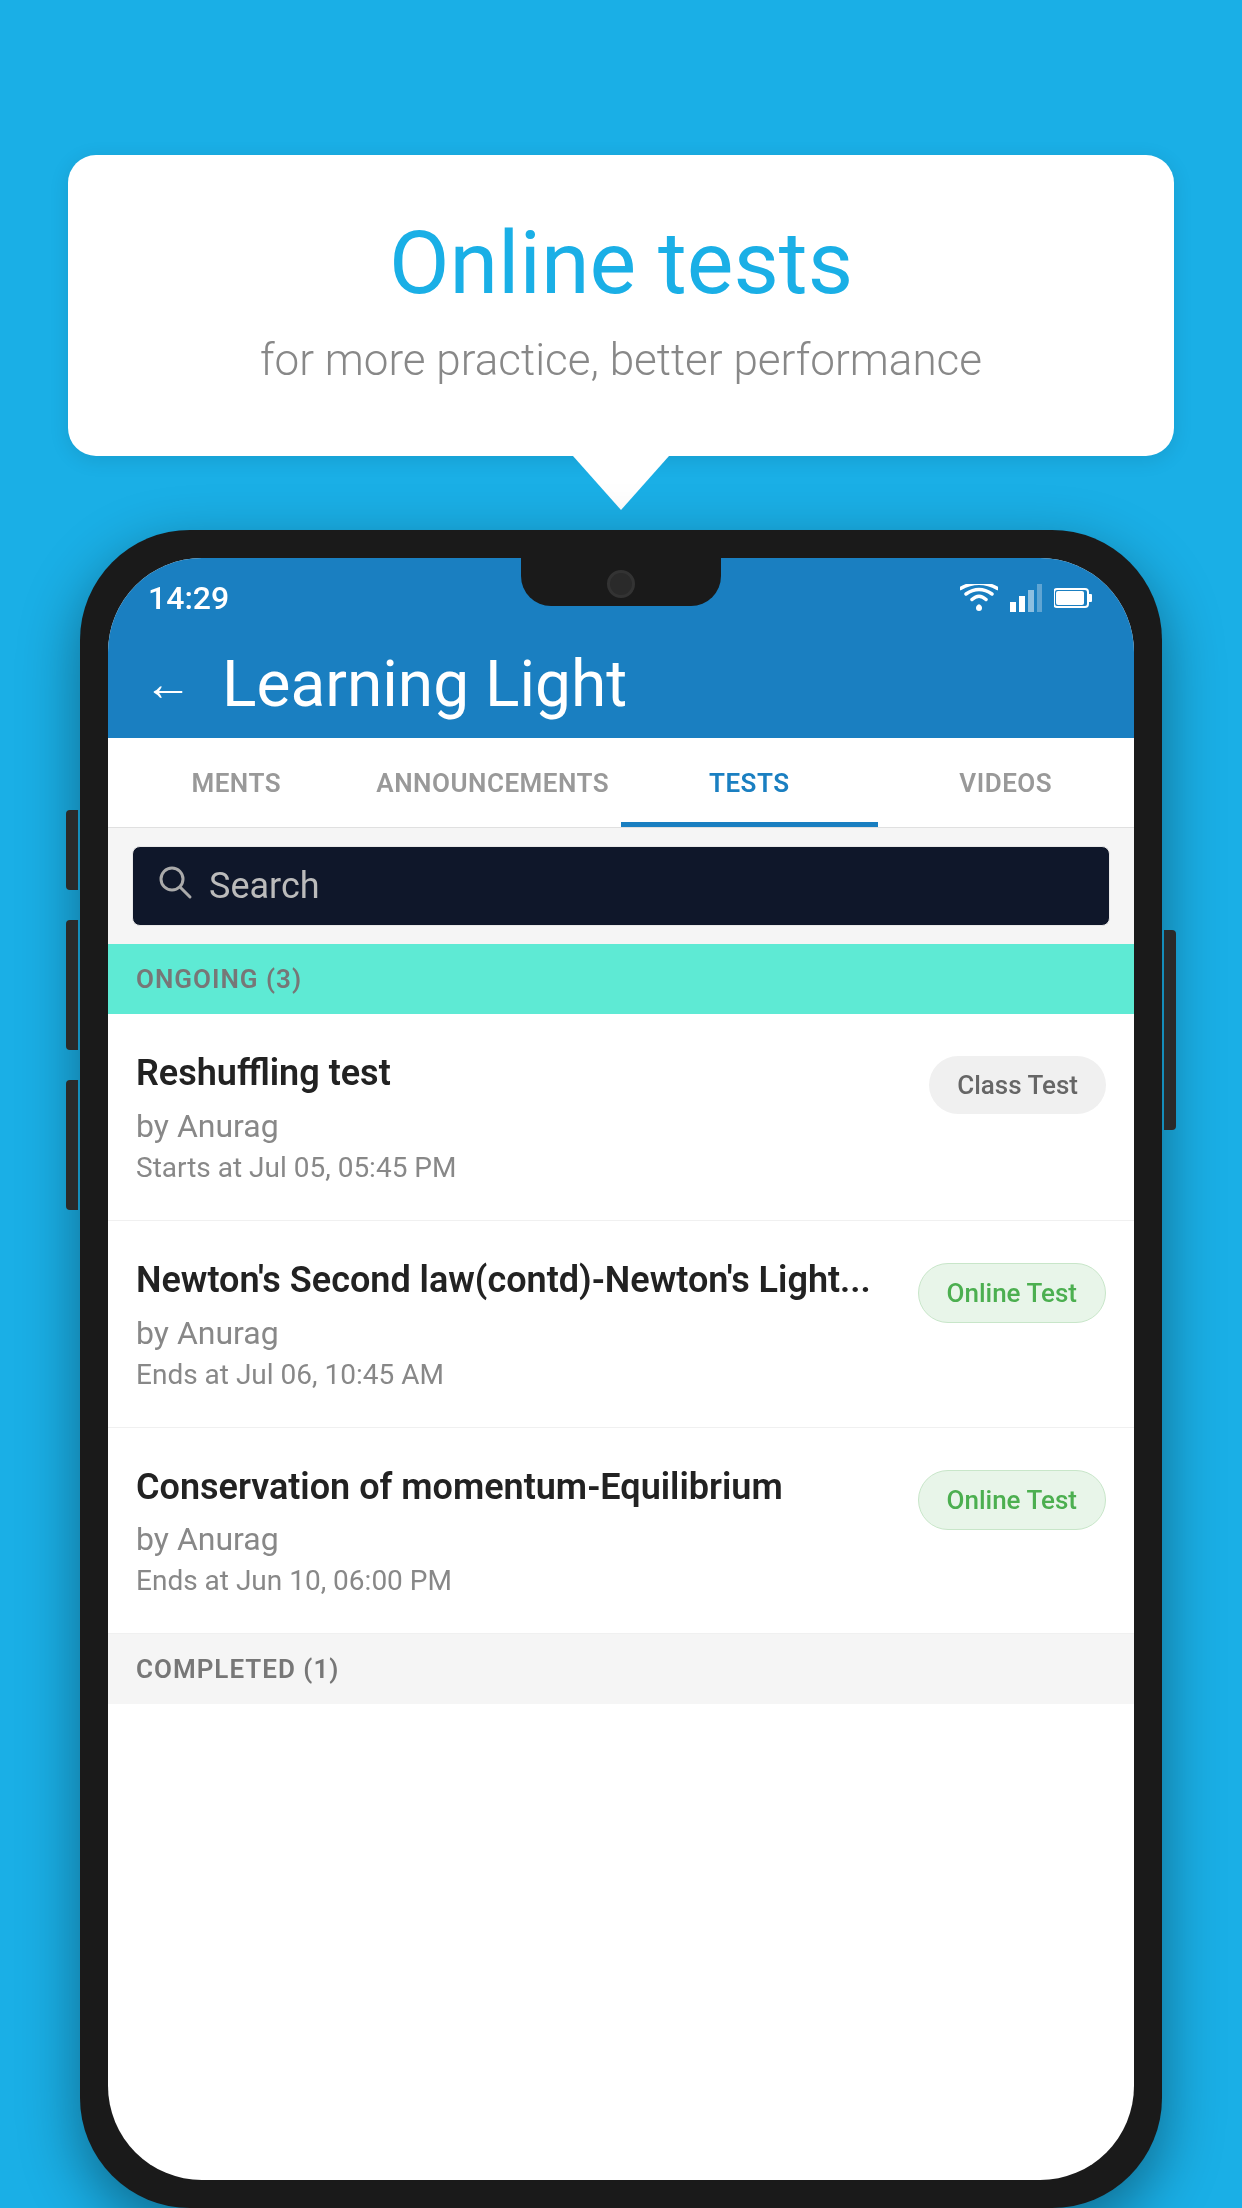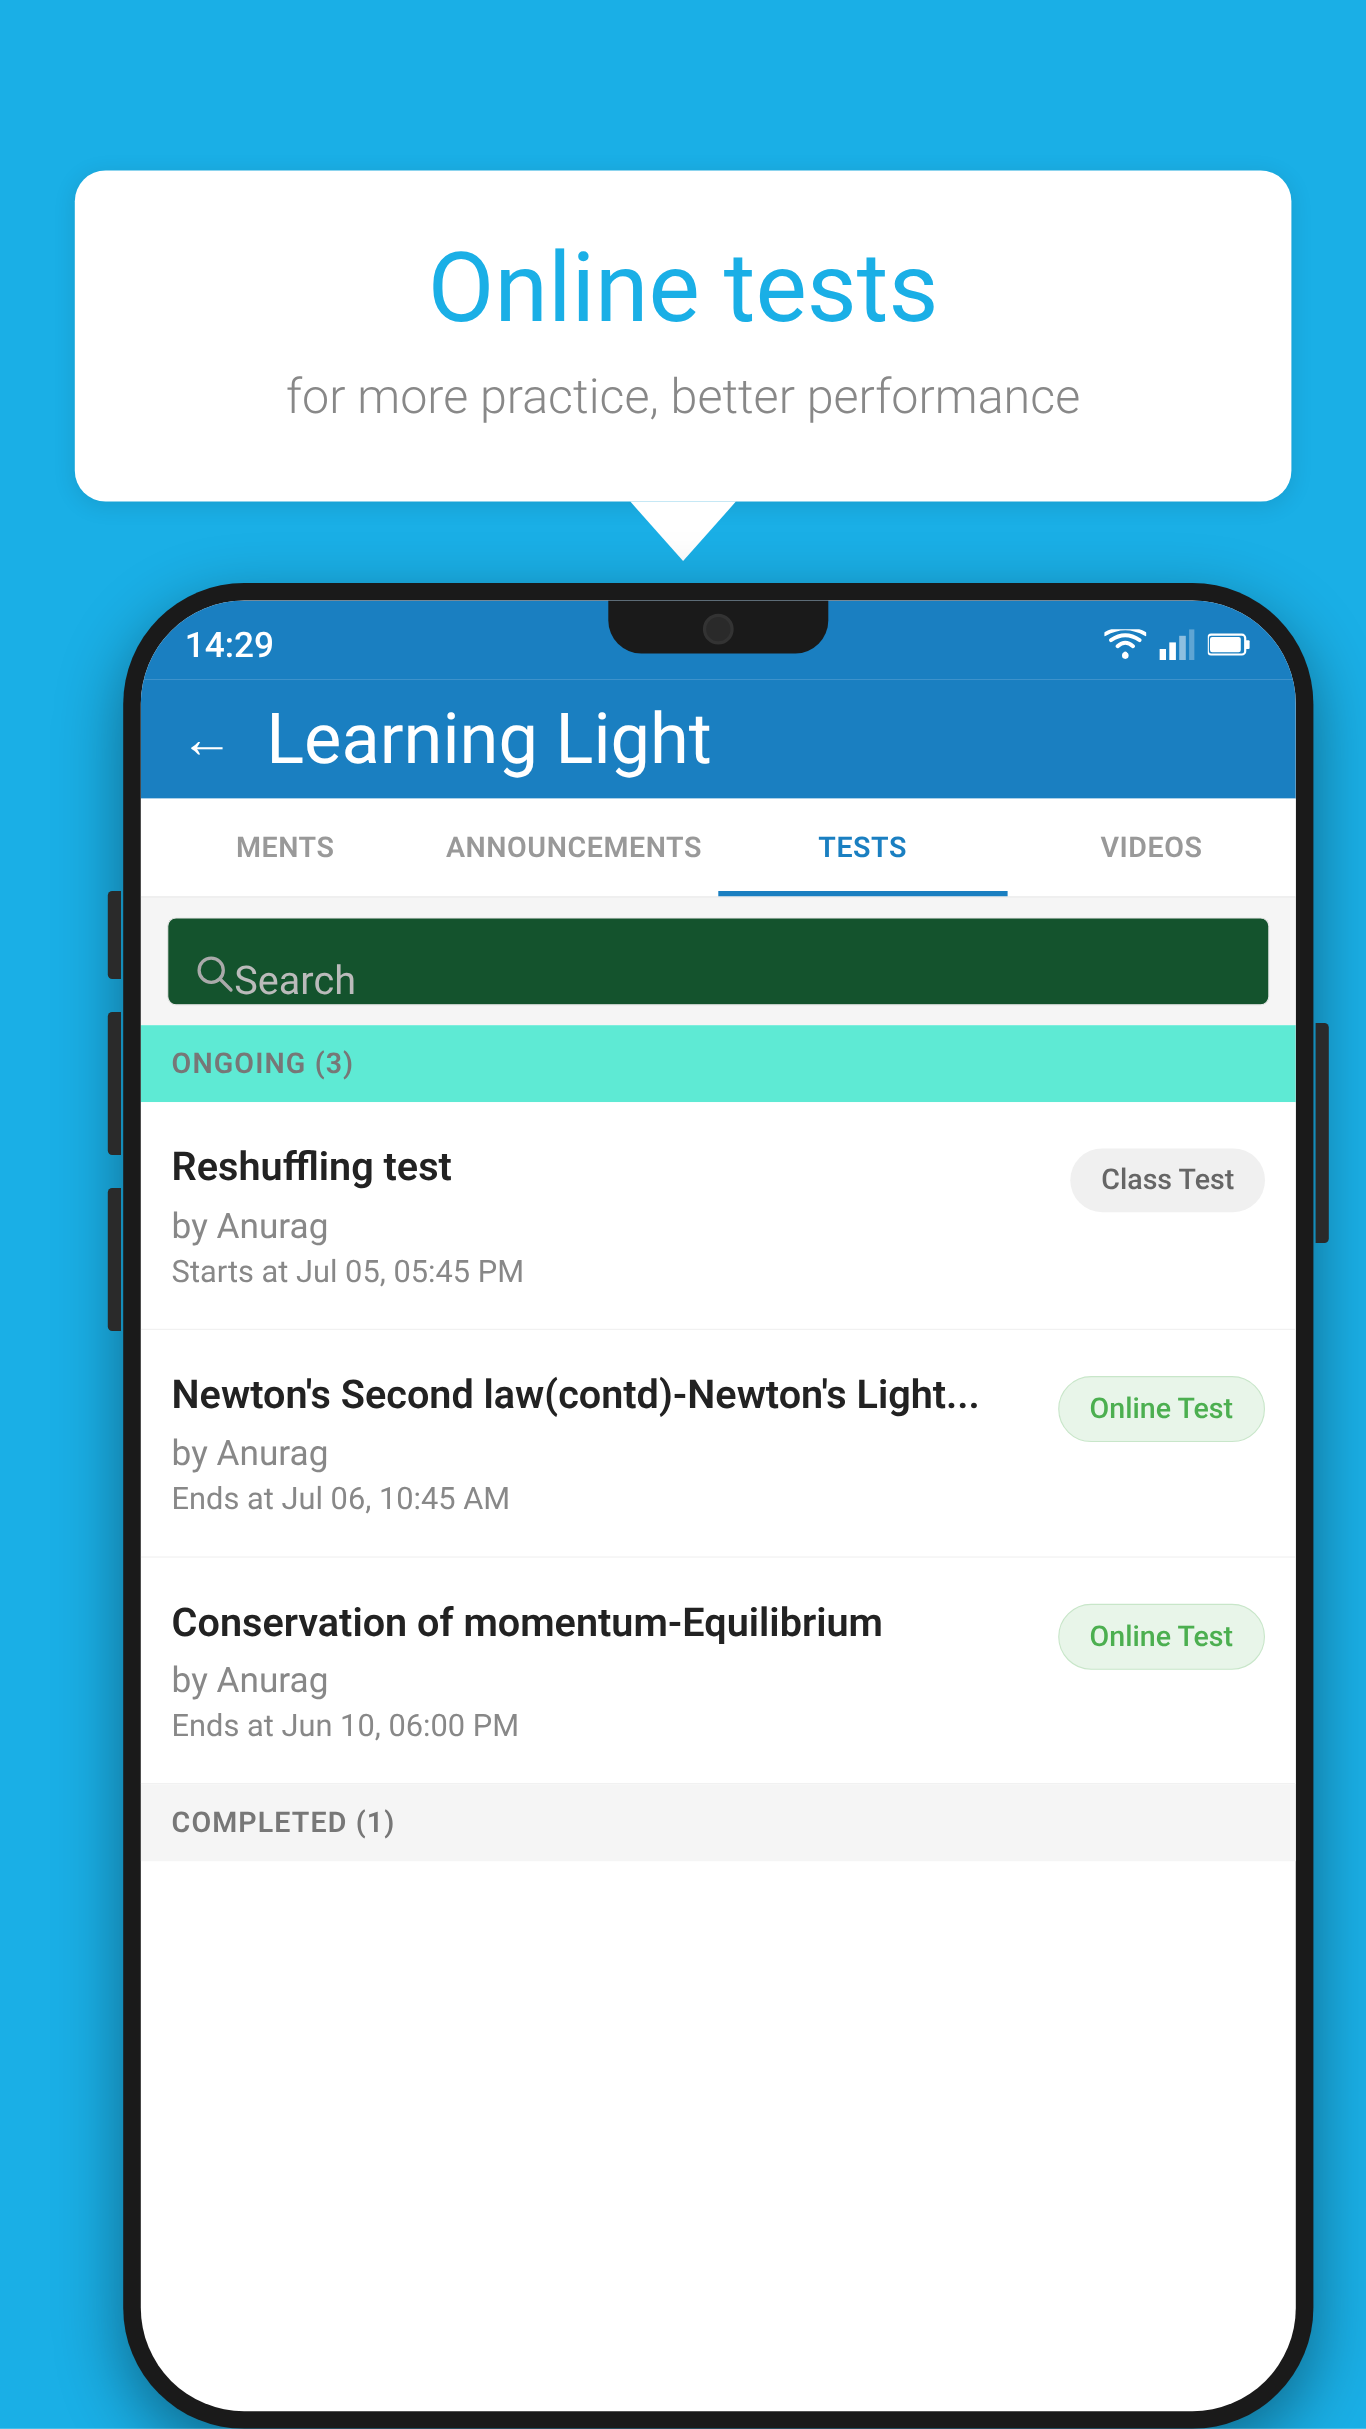--- a/index.html
+++ b/index.html
@@ -55,23 +55,22 @@
 
     
     .phone-frame {
       position: absolute;
       top: 530px;
       left: 80px;
       width: 1082px;
       height: 1678px;
       background: #1a1a1a;
       border-radius: 110px;
-      padding: 16px;
+      padding: 28px;
       box-shadow: 0 20px 60px rgba(0,0,0,0.4);
-      margin-left: 32px;
     }
 
     .phone-inner {
       width: 100%;
       height: 100%;
       border-radius: 94px;
       overflow: hidden;
       background: white;
       position: relative;
     }
@@ -183,26 +182,27 @@
       background: #1a7fc1;
     }
 
     
     .search-bar-container {
       background: #f5f5f5;
       padding: 18px 24px;
     }
 
     .search-bar {
-      background: #14532d;
+      background: #0f172a;
       border-radius: 8px;
       height: 80px;
       display: flex;
-      align-items: flex-end;
+      align-items: center;
       padding: 0 24px;
+      gap: 16px;
       border: 1px solid #e8e8e8;
     }
 
     .search-icon-wrapper {
       color: #aaa;
       font-size: 38px;
     }
 
     .search-placeholder {
       color: #bbb;

